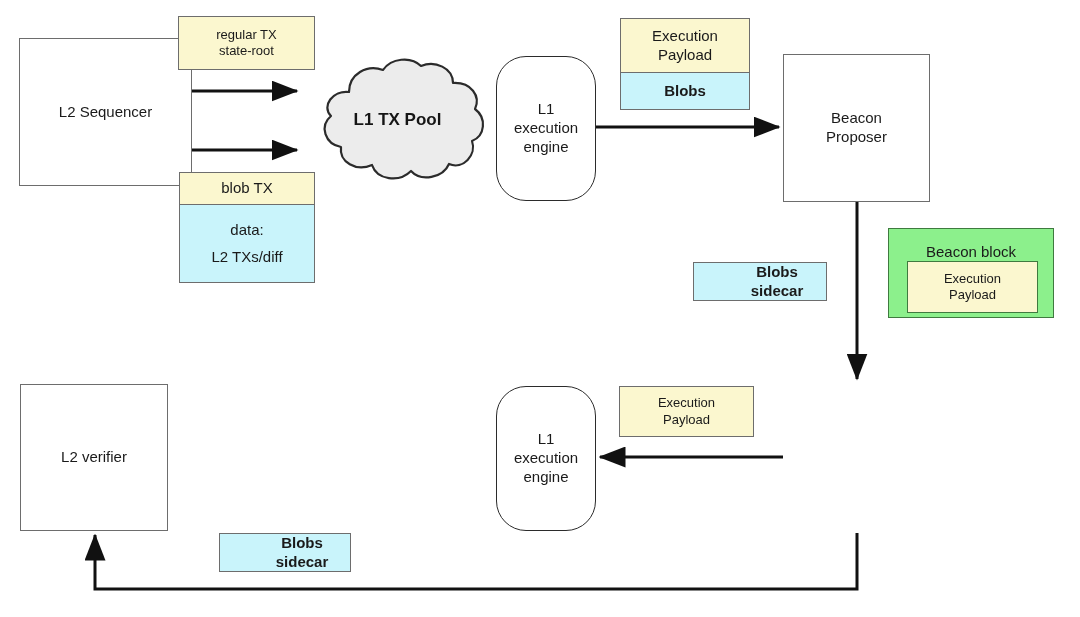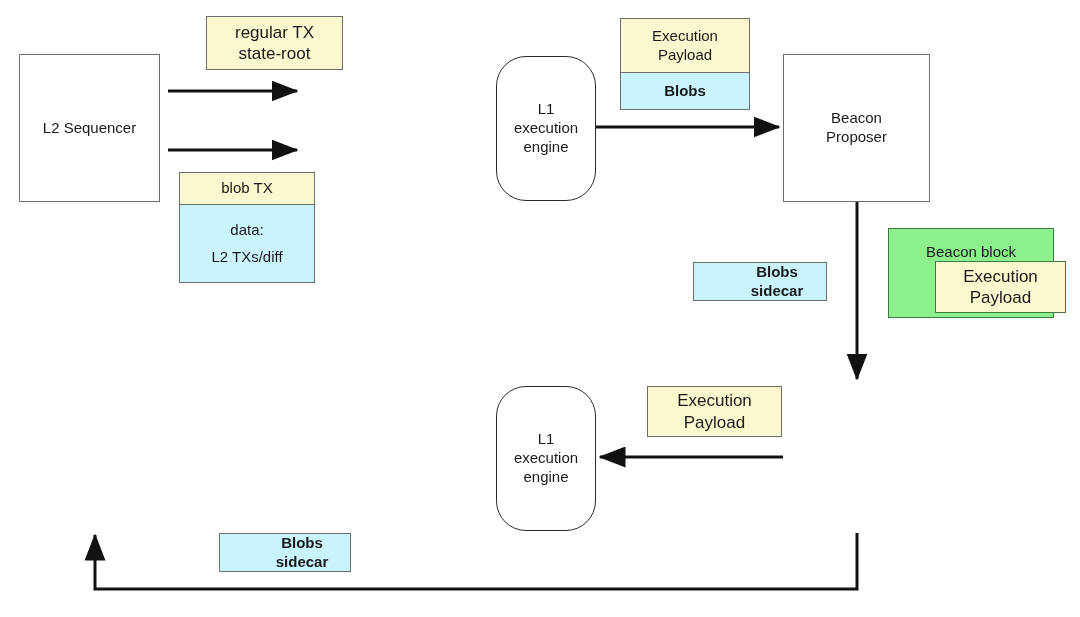--- a/index.html
+++ b/index.html
@@ -27,22 +27,21 @@
   }
   .plain-box {
     background: #ffffff;
     border: 1.4px solid #6d6d6d;
     font-size: 15px;
   }
   .plain-box.dark-border { border-color: #2b2b2b; border-radius: 30px; }
   .yellow {
     background: #fbf7cf;
     border: 1.4px solid #6d6d6d;
-    font-size: 17px;
-    margin-left: 28px;
+    font-size: 13px;
   }
   .cyan {
     background: #c9f4fb;
     border: 1.4px solid #6d6d6d;
     font-size: 15px;
   }
   .cyan.bold { font-weight: bold; padding-left: 34px; }
   .green {
     background: #8cf08c;
     border: 1.4px solid #3f7a3f;
@@ -106,39 +105,48 @@
       <line x1="596" y1="127" x2="779" y2="127" stroke="#111111" stroke-width="3" marker-end="url(#arrowhead)"></line>
 
       <line x1="857" y1="202" x2="857" y2="379" stroke="#111111" stroke-width="3" marker-end="url(#arrowhead)"></line>
 
       <line x1="783" y1="457" x2="600" y2="457" stroke="#111111" stroke-width="3" marker-end="url(#arrowhead)"></line>
 
       <polyline points="857,533 857,589 95,589 95,535" fill="none" stroke="#111111" stroke-width="3" marker-end="url(#arrowhead)"></polyline>
     </svg>
   </div>
 
-  <div class="node plain-box" style="left:19px;top:54px;width:141px;height:148px;text-align:center;">
+  <div class="node plain-box" style="left:19px;top:38px;width:173px;height:148px;text-align:center;">
     <span>L2 Sequencer</span>
   </div>
 
   <div class="node yellow" style="left:178px;top:16px;width:137px;height:54px;flex-direction:column;">
     <span>regular TX</span>
     <span>state-root</span>
   </div>
 
   <div class="stack" style="left:179px;top:172px;width:136px;height:111px;">
     <div class="seg-yellow" style="height:31px;text-align:center;">
       <span>blob TX</span>
     </div>
     <div class="seg-cyan normalw" style="flex:1;flex-direction:column;gap:8px;">
       <span>data:</span>
       <span>L2 TXs/diff</span>
     </div>
   </div>
 
+  <div class="cloud-wrap" style="left:305px;top:52px;width:185px;height:140px;">
+    <svg width="185" height="140" viewBox="0 0 185 140">
+      <path d="M44,40 C44,22 62,12 78,18 C86,6 106,4 116,14 C130,8 148,16 148,31
+               C166,30 176,44 170,57 C182,66 180,84 167,89 C172,103 158,118 144,112
+               C138,126 116,130 106,119 C94,131 72,128 67,113 C51,120 34,110 36,95
+               C20,92 14,74 26,64 C16,54 28,38 44,40 Z" fill="#ececec" stroke="#2b2b2b" stroke-width="2.2" stroke-linejoin="round"></path>
+    </svg>
+    <div class="cloud-label" style="top:58px;left:0;">L1 TX Pool</div>
+  </div>
 
   <div class="node plain-box dark-border" style="left:496px;top:56px;width:100px;height:145px;flex-direction:column;">
     <span>L1</span>
     <span>execution</span>
     <span>engine</span>
   </div>
 
   <div class="stack" style="left:620px;top:18px;width:130px;height:92px;">
     <div class="seg-yellow" style="height:53px;flex-direction:column;">
       <span>Execution</span>
@@ -159,20 +167,23 @@
   </div>
 
   <div class="node green" style="left:888px;top:228px;width:166px;height:90px;flex-direction:column;justify-content:flex-start;padding-top:14px;">
     <span class="label-green-title">Beacon block</span>
     <div class="node yellow" style="position:absolute;left:18px;top:32px;width:131px;height:52px;flex-direction:column;border-color:#3f7a3f;">
       <span>Execution</span>
       <span>Payload</span>
     </div>
   </div>
 
+  <div class="node plain-box" style="left:20px;top:384px;width:148px;height:147px;">
+    <span>L2 verifier</span>
+  </div>
 
   <div class="node cyan bold" style="left:219px;top:533px;width:132px;height:39px;">
     <span>Blobs sidecar</span>
   </div>
 
   <div class="node plain-box dark-border" style="left:496px;top:386px;width:100px;height:145px;flex-direction:column;">
     <span>L1</span>
     <span>execution</span>
     <span>engine</span>
   </div>

